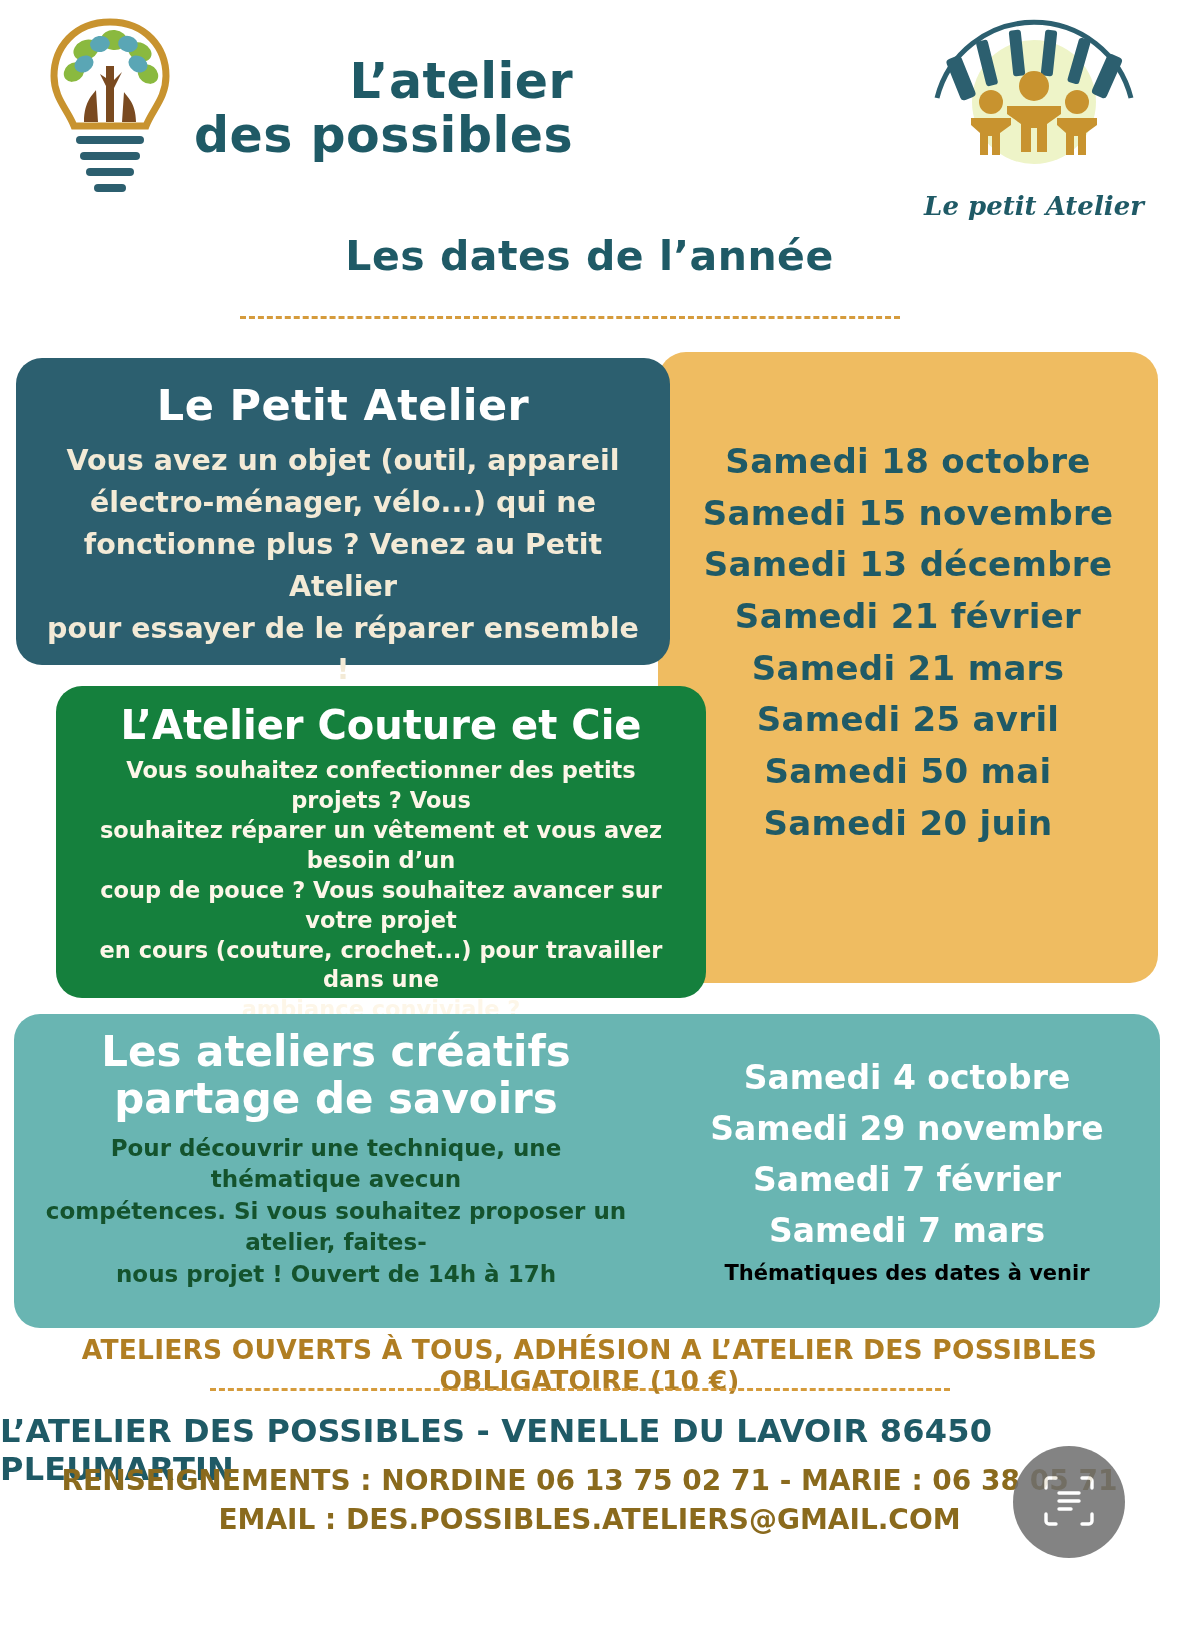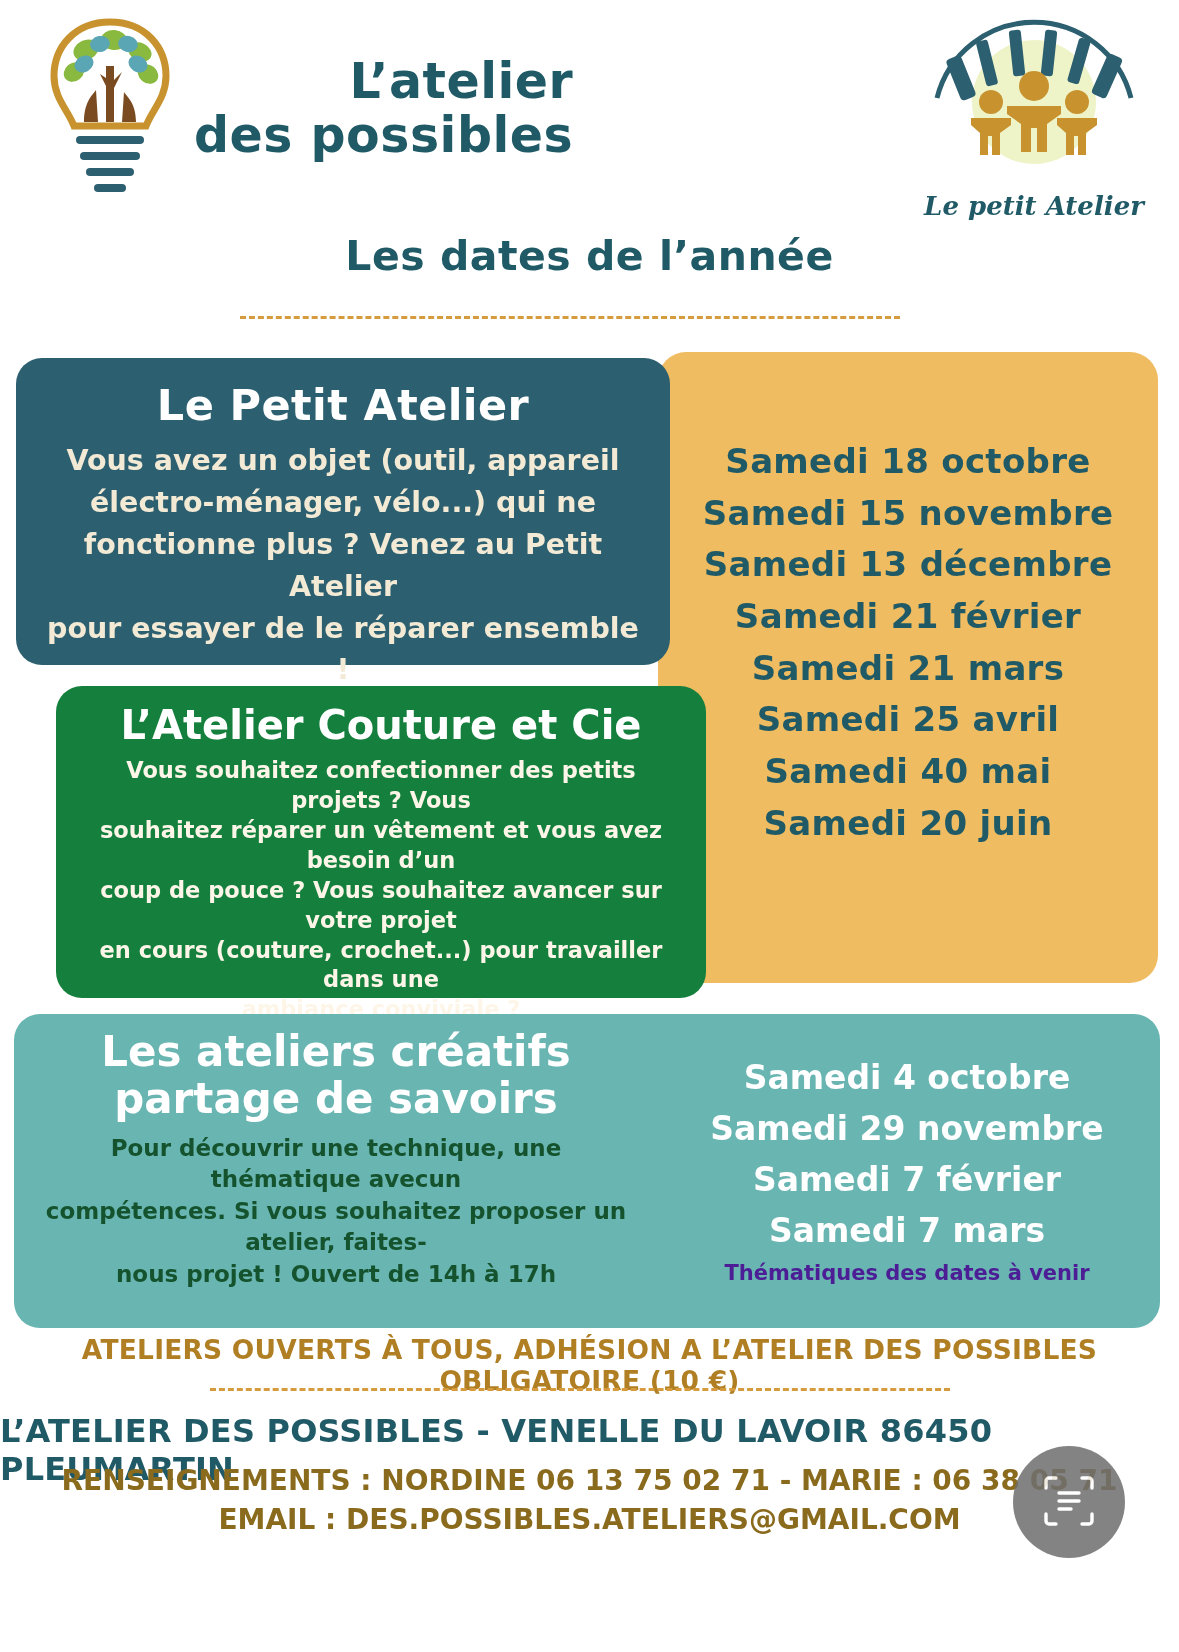--- a/index.html
+++ b/index.html
@@ -211,21 +211,21 @@
     font-family: "DejaVu Sans", sans-serif;
     font-weight: bold;
     font-size: 33px;
     line-height: 1.55;
     color: #ffffff;
   }
   .creatifs-right .note {
     font-family: "DejaVu Sans", sans-serif;
     font-weight: bold;
     font-size: 21px;
-    color: #4c1d95;
+    color: #000000;
     margin-top: 4px;
   }
 
   
   .footer-note {
     position: absolute;
     top: 1334px;
     left: 0;
     width: 100%;
     text-align: center;
@@ -353,21 +353,21 @@
   <div class="dashes-top"></div>
 </div>
 
 <div class="block dates-panel">
   <div class="date-line">Samedi 18 octobre</div>
   <div class="date-line">Samedi 15 novembre</div>
   <div class="date-line">Samedi 13 décembre</div>
   <div class="date-line">Samedi 21 février</div>
   <div class="date-line">Samedi 21 mars</div>
   <div class="date-line">Samedi 25 avril</div>
-  <div class="date-line">Samedi 40 mai</div>
+  <div class="date-line">Samedi 50 mai</div>
   <div class="date-line">Samedi 20 juin</div>
 </div>
 
 <div class="block petit-atelier-block">
   <h2>Le Petit Atelier</h2>
   <p>Vous avez un objet (outil, appareil</p>
   <p>électro-ménager, vélo...) qui ne</p>
   <p>fonctionne plus ? Venez au Petit Atelier</p>
   <p>pour essayer de le réparer ensemble !</p>
   <p>Ouvert de 14h à 17h</p>

